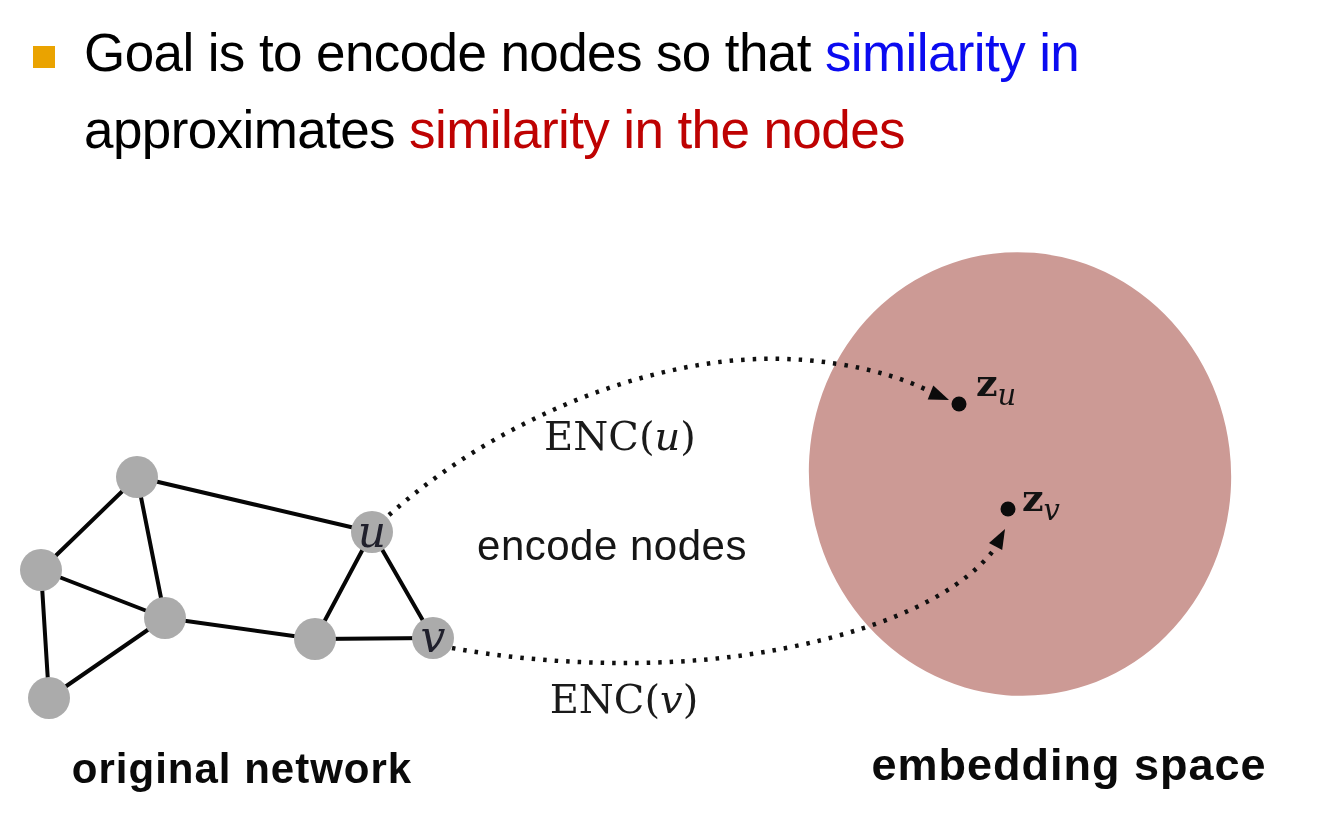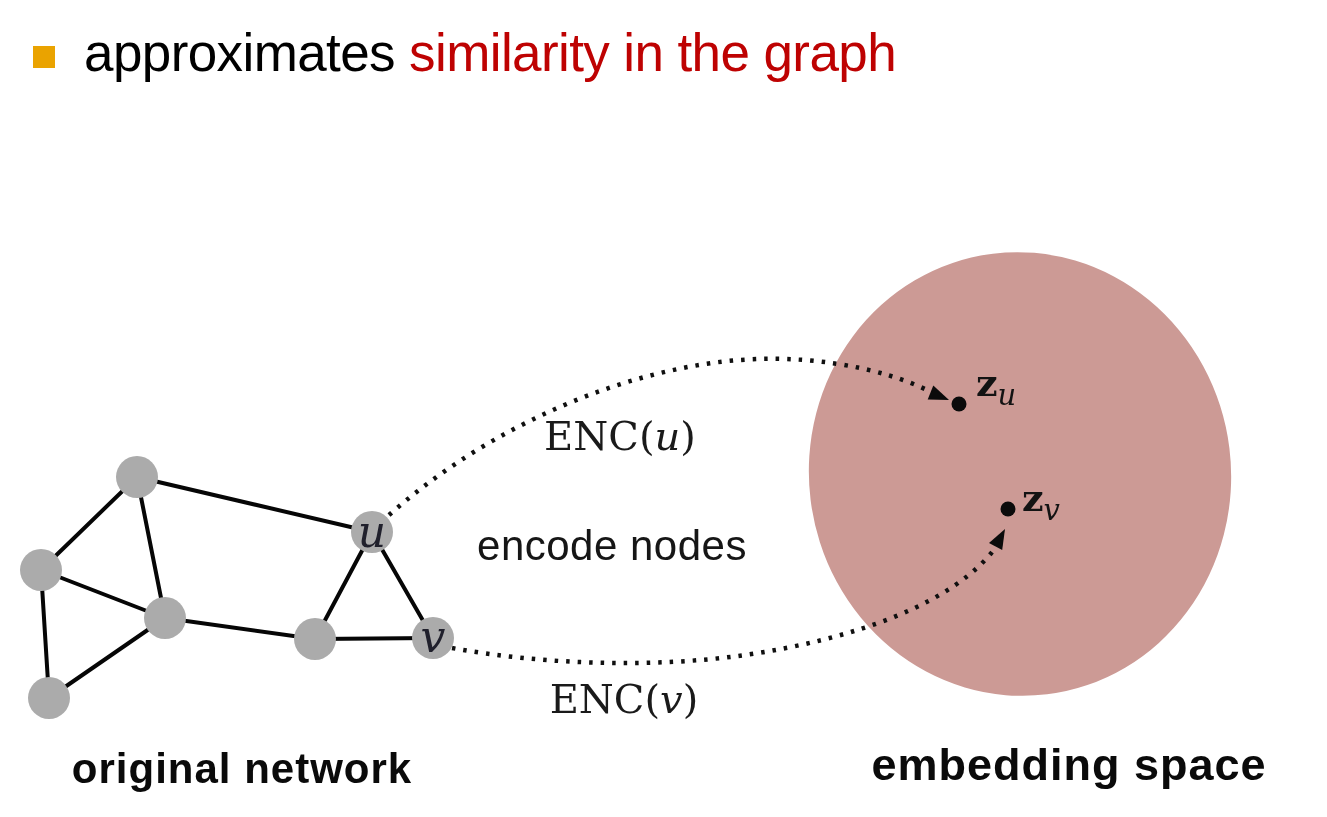--- a/index.html
+++ b/index.html
@@ -38,21 +38,22 @@
   .arrowhead{fill:#0b0b0b;}
 </style>
 </head>
 <body>
 
 <div class="slide">
 
   <span class="bullet-marker"></span>
 
   <div class="bullet-text">
-    <div><span class="t-black">approximates </span><span class="t-red">similarity in the graph</span></div>
+    <div><span class="t-black">Goal is to encode nodes so that </span><span class="t-blue">similarity in</span></div>
+    <div><span class="t-black">approximates </span><span class="t-red">similarity in the nodes</span></div>
   </div>
 
   <svg class="diagram" width="1327" height="817" viewBox="0 0 1327 817">
 
     <ellipse cx="1020" cy="474" rx="211" ry="222" fill="#CC9A95" transform="rotate(-7 1020 474)"></ellipse>
 
     <g>
       <path class="dotted" d="M 389 515 C 470 443, 585 383, 705 364 C 800 349, 885 369, 929 391"></path>
       <polygon class="arrowhead" points="949,400 927.7,399.5 933.3,385.5"></polygon>
     </g>

